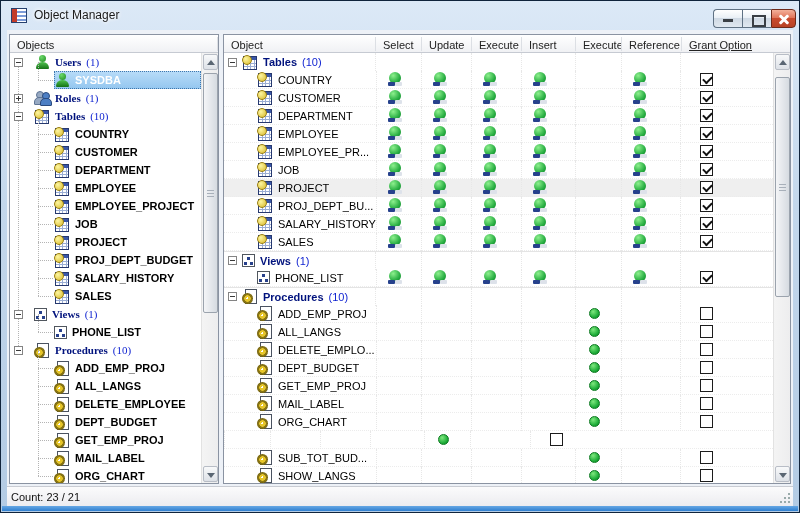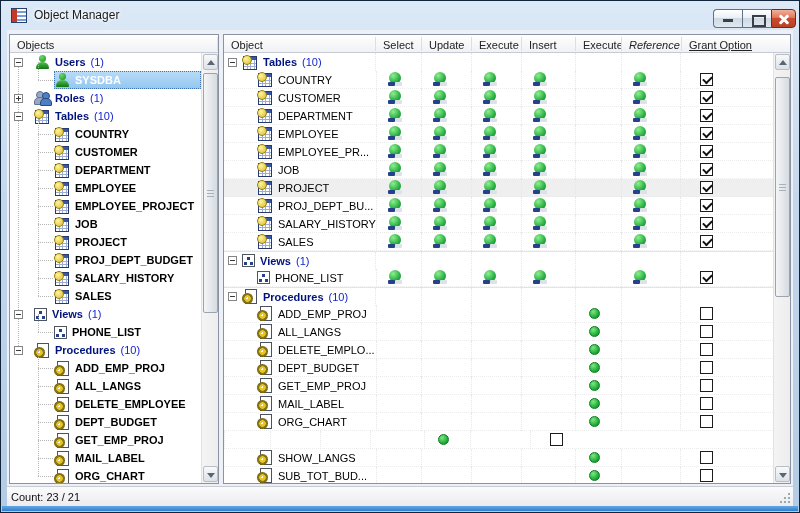--- a/index.html
+++ b/index.html
@@ -27,26 +27,26 @@
   
   .client { position:absolute; left:6px; right:6px; top:29px; bottom:6px; background:#edf1f7; }
   .panel { position:absolute; top:4px; bottom:22px; background:#fff; border:1px solid #8a93a2; }
   .left-panel { left:2px; width:210px; }
   .right-panel { left:216px; right:2px; }
   .panel-header { height:18px; background:linear-gradient(#ffffff,#f0f1f4); border-bottom:1px solid #c6cad2;
                   font-size:11px; color:#222; display:flex; align-items:center; }
   .panel-header .hcell { padding-left:7px; height:14px; line-height:17px; border-right:1px solid #dcdfe4; overflow:hidden; white-space:nowrap; }
   
   .c0{width:152px;} .c1{width:46px;} .c2{width:50px;} .c3{width:50px;} .c4{width:54px;}
-  .c5{width:46px;} .c6{width:60px;font-style:italic;} .c7{width:93px; border-right:none!important;text-decoration:underline;}
+  .c5{width:46px;} .c6{width:60px;} .c7{width:93px; border-right:none!important;text-decoration:underline;}
   
   .tree { position:absolute; left:0; top:18px; right:17px; bottom:0; overflow:hidden; font-size:11px; }
   .tree-vline { position:absolute; left:8px; top:9px; height:288px; border-left:1px dotted #b4b4b4; }
   .trow { position:relative; height:18px; display:flex; align-items:center; white-space:nowrap; }
-  .trow.group { padding-left:4px; }
+  .trow.group { padding-left:4px;font-family:Liberation Serif, serif; }
   .trow.item { padding-left:44px; }
   .trow.item::before { content:''; position:absolute; left:28px; top:-9px; height:18px; border-left:1px dotted #b4b4b4; }
   .trow.item::after  { content:''; position:absolute; left:28px; top:9px; width:15px; border-top:1px dotted #b4b4b4; }
   .trow.group .ico { margin-left:11px; }
   .tlabel { margin-left:5px; color:#000;font-weight:bold; }
   .group .tlabel { font-weight:bold; color:#00127d; }
   .tcount { margin-left:5px; color:#0b1fd0; }
   .sel-wrap { display:flex; align-items:center; flex:1; height:18px; }
   .selected .sel-wrap { background:linear-gradient(#b9dcf8,#93c6ef); outline:1px dotted #3e76ad; outline-offset:-1px; }
   .selected .tlabel { color:#ffffff; }
@@ -772,38 +772,38 @@
               <span class="ico ico-dot" style="margin-left: 13px;"></span>
             </div>
             <div class="gcell c6"></div>
             <div class="gcell c7">
               <span class="cb" style="margin-left: 19px;"></span>
             </div>
           </div>
           <div class="grow item">
             <div class="gcell obj c0">
               <span class="ico ico-proc"></span>
+              <span class="glabel">SUB_TOT_BUD...</span>
+            </div>
+            <div class="gcell c1"></div>
+            <div class="gcell c2"></div>
+            <div class="gcell c3"></div>
+            <div class="gcell c4"></div>
+            <div class="gcell c5">
+              <span class="ico ico-dot" style="margin-left: 13px;"></span>
+            </div>
+            <div class="gcell c6"></div>
+            <div class="gcell c7">
+              <span class="cb" style="margin-left: 19px;"></span>
+            </div>
+          </div>
+          <div class="grow item">
+            <div class="gcell obj c0">
+              <span class="ico ico-proc"></span>
               <span class="glabel">SHOW_LANGS</span>
-            </div>
-            <div class="gcell c1"></div>
-            <div class="gcell c2"></div>
-            <div class="gcell c3"></div>
-            <div class="gcell c4"></div>
-            <div class="gcell c5">
-              <span class="ico ico-dot" style="margin-left: 13px;"></span>
-            </div>
-            <div class="gcell c6"></div>
-            <div class="gcell c7">
-              <span class="cb" style="margin-left: 19px;"></span>
-            </div>
-          </div>
-          <div class="grow item">
-            <div class="gcell obj c0">
-              <span class="ico ico-proc"></span>
-              <span class="glabel">SUB_TOT_BUD...</span>
             </div>
             <div class="gcell c1"></div>
             <div class="gcell c2"></div>
             <div class="gcell c3"></div>
             <div class="gcell c4"></div>
             <div class="gcell c5">
               <span class="ico ico-dot" style="margin-left: 13px;"></span>
             </div>
             <div class="gcell c6"></div>
             <div class="gcell c7">

